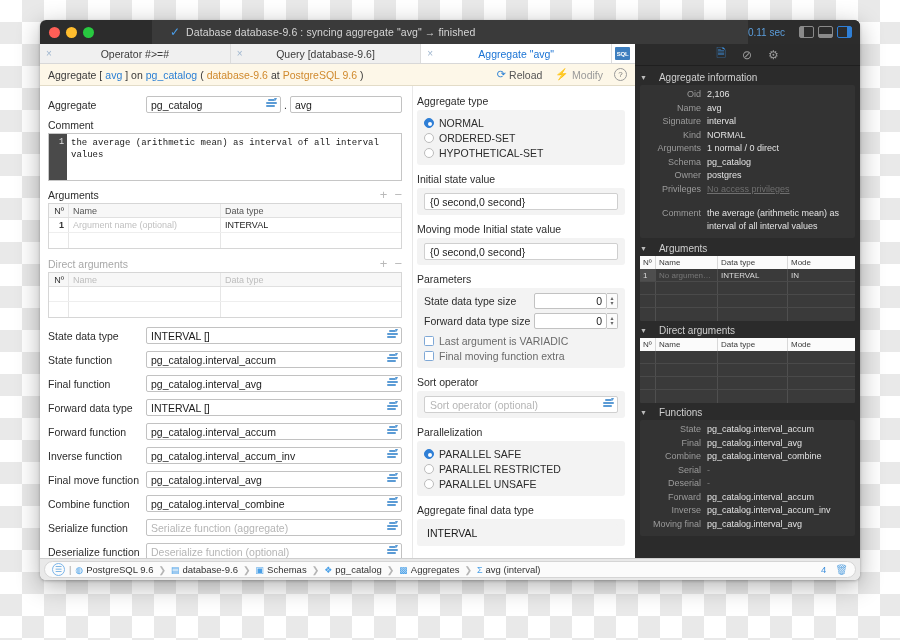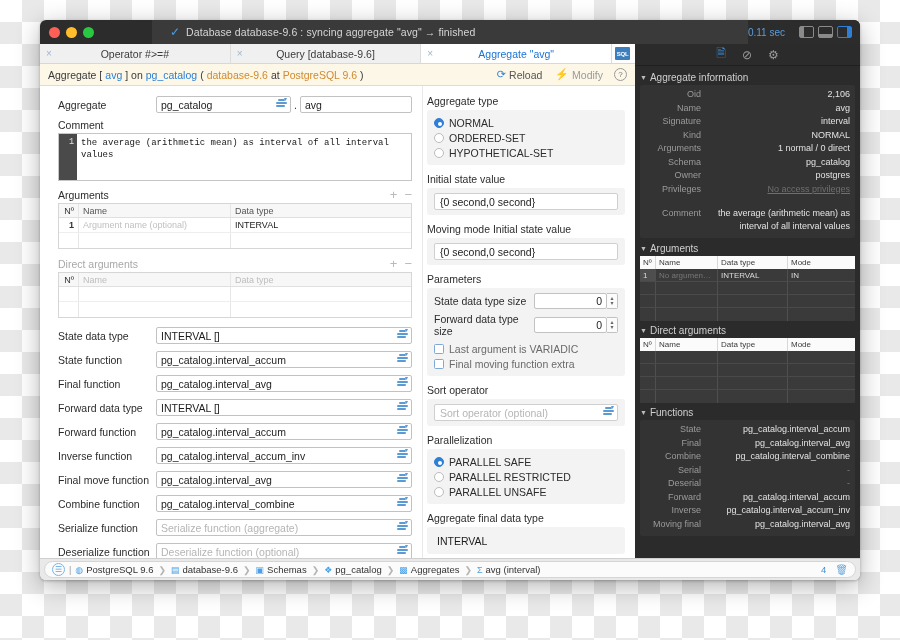--- a/index.html
+++ b/index.html
@@ -88,21 +88,21 @@
   .or { color: #d08a2e; }
   .subheader .spacer { flex: 1; }
   .hbtn { display:flex; align-items:center; gap:3px; color:#555; font-size:10.5px; margin-left:10px;}
   .hbtn .gi { color:#2a7fd4; font-size:11px; }
   .hbtn.dim { color:#9a9a9a; }
   .qmark { width:13px;height:13px;border:1px solid #9a9a9a;border-radius:50%;
     display:flex;align-items:center;justify-content:center;font-size:8px;color:#777;margin-left:8px;}
 
   
   .form-area { flex: 1; display: flex; min-height: 0; overflow: hidden; }
-  .col-left { width: 372px; flex: 0 0 372px; padding: 10px 10px 0 8px; margin-left: 10px; }
+  .col-left { width: 372px; flex: 0 0 372px; padding: 10px 10px 0 8px; }
   .col-mid { flex: 1; padding: 9px 10px 0 4px; border-left: 1px solid #e8e8e8; }
 
   .row { display: flex; align-items: center; margin-bottom: 7px; }
   .lbl { font-size: 10.5px; color: #2c2c2c; width: 98px; flex: 0 0 98px; }
   .inp {
     height: 17px; border: 1px solid #c2c2c2; background:#fff; border-radius: 2px;
     font-size: 10.5px; color:#1c1c1c; padding: 0 4px; display:flex; align-items:center;
     position: relative; flex: 1; min-width: 0;
   }
   .inp.ph { color: #b5b5b5; }
@@ -174,26 +174,26 @@
   .chk-row { display:flex; align-items:center; gap:5px; height:15px; }
   .chk { width:10px;height:10px;border:1px solid #7fa8d6;background:#fff;border-radius:1.5px;flex:0 0 10px;}
   .chk-row span { font-size:10.5px; color:#6a6a6a; }
 
   
   .rp-toolbar { height:22px; display:flex; align-items:center; justify-content:center; gap:16px;
     border-bottom:1px solid #1f1f1f; background:#2b2b2b; flex:0 0 22px;}
   .rp-ico { font-size:12px; color:#9a9a9a; }
   .rp-ico.on { color:#3d8fdd; }
   .rp-body { flex:1; overflow:hidden; padding:3px 5px 0 5px; }
-  .rp-sec { font-size:10px; color:#cfcfcf; margin:3px 0 2px 0; display:flex; align-items:center; gap:3px;}
+  .rp-sec { font-size:10px; color:#cfcfcf; margin:3px 0 2px 0; display:flex; align-items:center; gap:12px;}
   .rp-sec .tri { font-size:7px; color:#bbb; }
   .rp-card { background:#333333; border-radius:2px; padding:3px 5px 5px 5px; margin-bottom:5px; }
   .kv { display:flex; font-size:9px; line-height:12.5px; margin-bottom:1px; }
   .kv .k { width:62px; flex:0 0 62px; text-align:right; color:#9b9b9b; padding-right:6px; }
-  .kv .v { color:#e2e2e2; flex:1;text-align:right; }
+  .kv .v { color:#e2e2e2; flex:1; }
   .kv .v.dim { color:#6f6f6f;text-decoration:underline; }
   .kv .v.dash { color:#7e7e7e; }
 
   .dtbl { background:#3a3a3a; border-radius:1px; margin-bottom:4px; }
   .dt-hdr { display:flex; background:#fbfbfb; height:13px; }
   .dt-hdr div { font-size:8px; color:#3a3a3a; padding:1px 3px; display:flex; align-items:center; }
   .dt-row { display:flex; height:13px; border-bottom:1px solid #4a4a4a; }
   .dt-row:last-child{border-bottom:none;}
   .dt-row div { font-size:8px; padding:1px 3px; display:flex; align-items:center; color:#dcdcdc; }
   .d-num { width:16px; flex:0 0 16px; border-right:1px solid #4f4f4f; color:#e6e6e6; }

